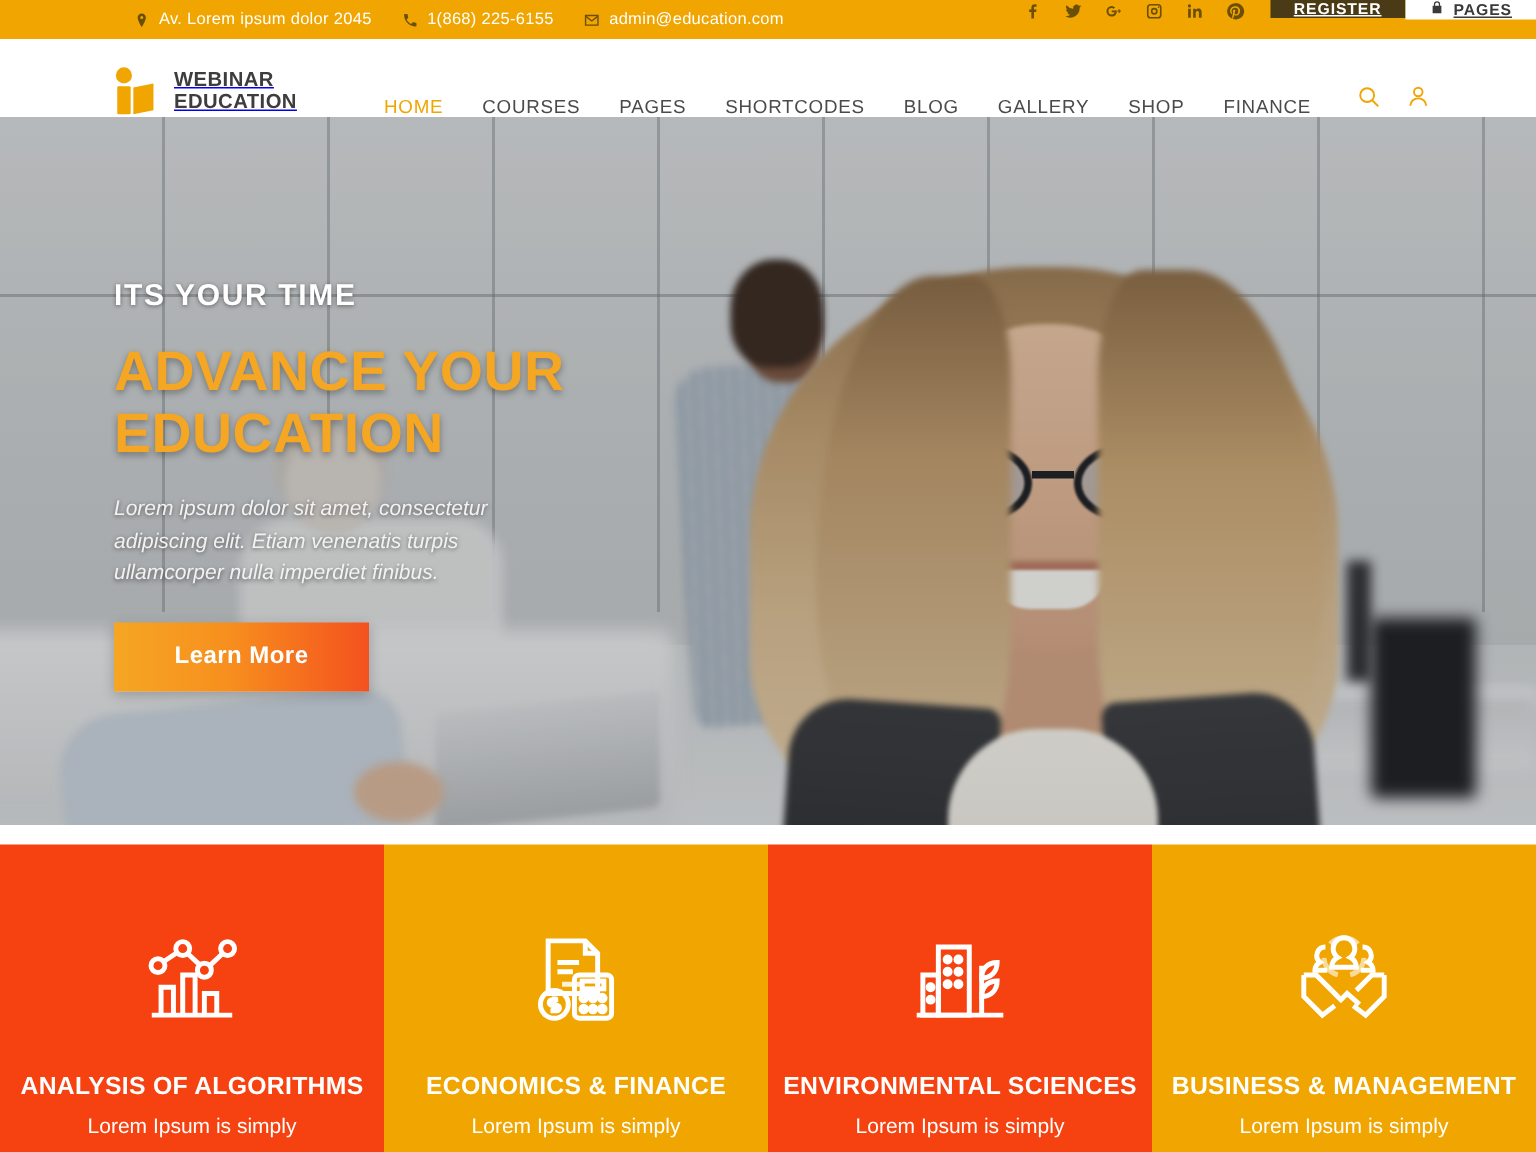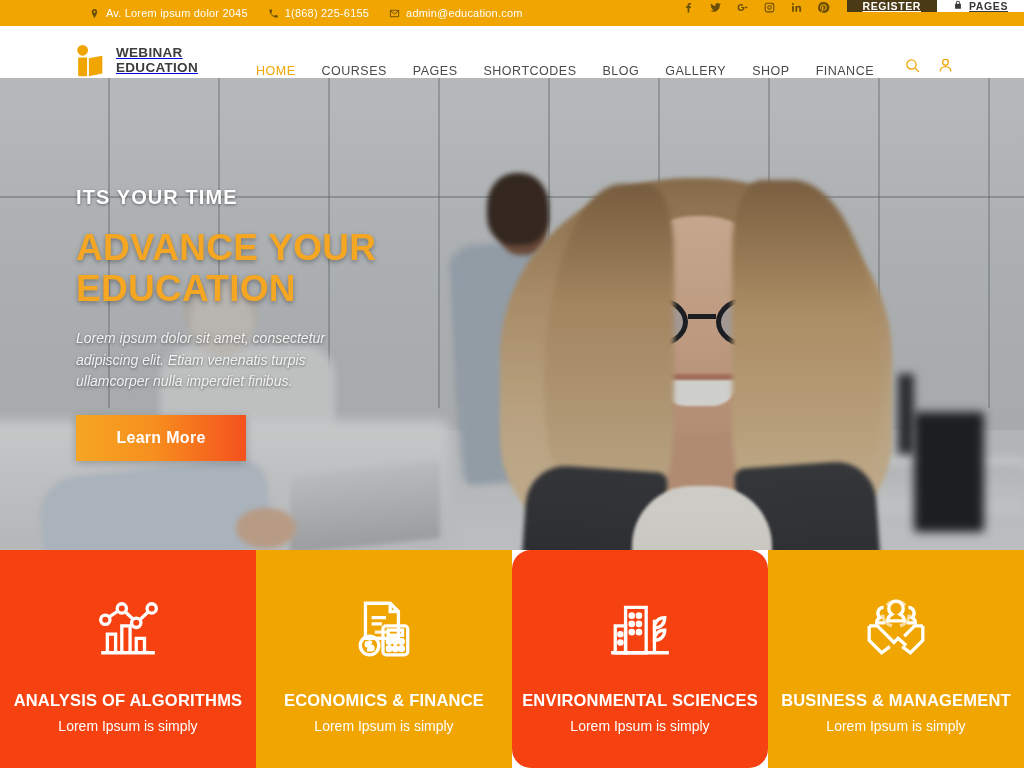--- a/index.html
+++ b/index.html
@@ -221,21 +221,21 @@
     width: 170px; height: 46px; border: none; cursor: pointer;
     background: linear-gradient(90deg, #F5A623 0%, #F78F1E 45%, #F4511E 100%);
     color: #ffffff; font-size: 16px; font-weight: bold; letter-spacing: .3px;
     box-shadow: 0 2px 8px rgba(0,0,0,.22);
   }
 
   
   .features { display: flex; height: 218px; }
   .card {
     flex: 1; display: flex; flex-direction: column; align-items: center;
-    justify-content: flex-start; padding-top: 39px; color: #ffffff; text-align: center;
+    justify-content: flex-start; padding-top: 50px; color: #ffffff; text-align: center; margin-top: 13px;
   }
   .card-icon { height: 78px; display: flex; align-items: center; justify-content: center; }
   .card-icon svg { width: 66px; height: 66px; stroke: #ffffff; fill: none; stroke-width: 3.2; }
   .card-title { font-size: 16.5px; font-weight: bold; letter-spacing: .2px; margin-top: 24px; }
   .card-desc { font-size: 14px; margin-top: 8px; font-weight: 400; }
 </style>
 </head>
 <body>
 
 <div class="topbar">
@@ -449,21 +449,21 @@
           <circle cx="49" cy="52" r="1.8"></circle>
         <circle cx="18" cy="49" r="9"></circle>
         <path d="M18 44v10M20.5 46h-4a1.8 1.8 0 0 0 0 3.6h3a1.8 1.8 0 0 1 0 3.6h-4"></path>
         <path d="M23 36h14M23 42h10" opacity=".85"></path>
       </svg>
     </div>
     <div class="card-title">ECONOMICS &amp; FINANCE</div>
     <div class="card-desc">Lorem Ipsum is simply</div>
   </div>
 
-  <div class="card" id="card2" style="background: rgb(246, 66, 16); border-radius: 19px;">
+  <div class="card" id="card2" style="background: rgb(246, 66, 16);">
     <div class="card-icon">
       <svg viewBox="0 0 64 64">
         <path d="M18 12h20v44H18z"></path>
         <path d="M8 30h10v26H8z"></path>
         <circle cx="24" cy="20" r="1.6"></circle>
           <circle cx="31" cy="20" r="1.6"></circle>
         <circle cx="24" cy="28" r="1.6"></circle>
           <circle cx="31" cy="28" r="1.6"></circle>
         <circle cx="24" cy="36" r="1.6"></circle>
           <circle cx="31" cy="36" r="1.6"></circle>

